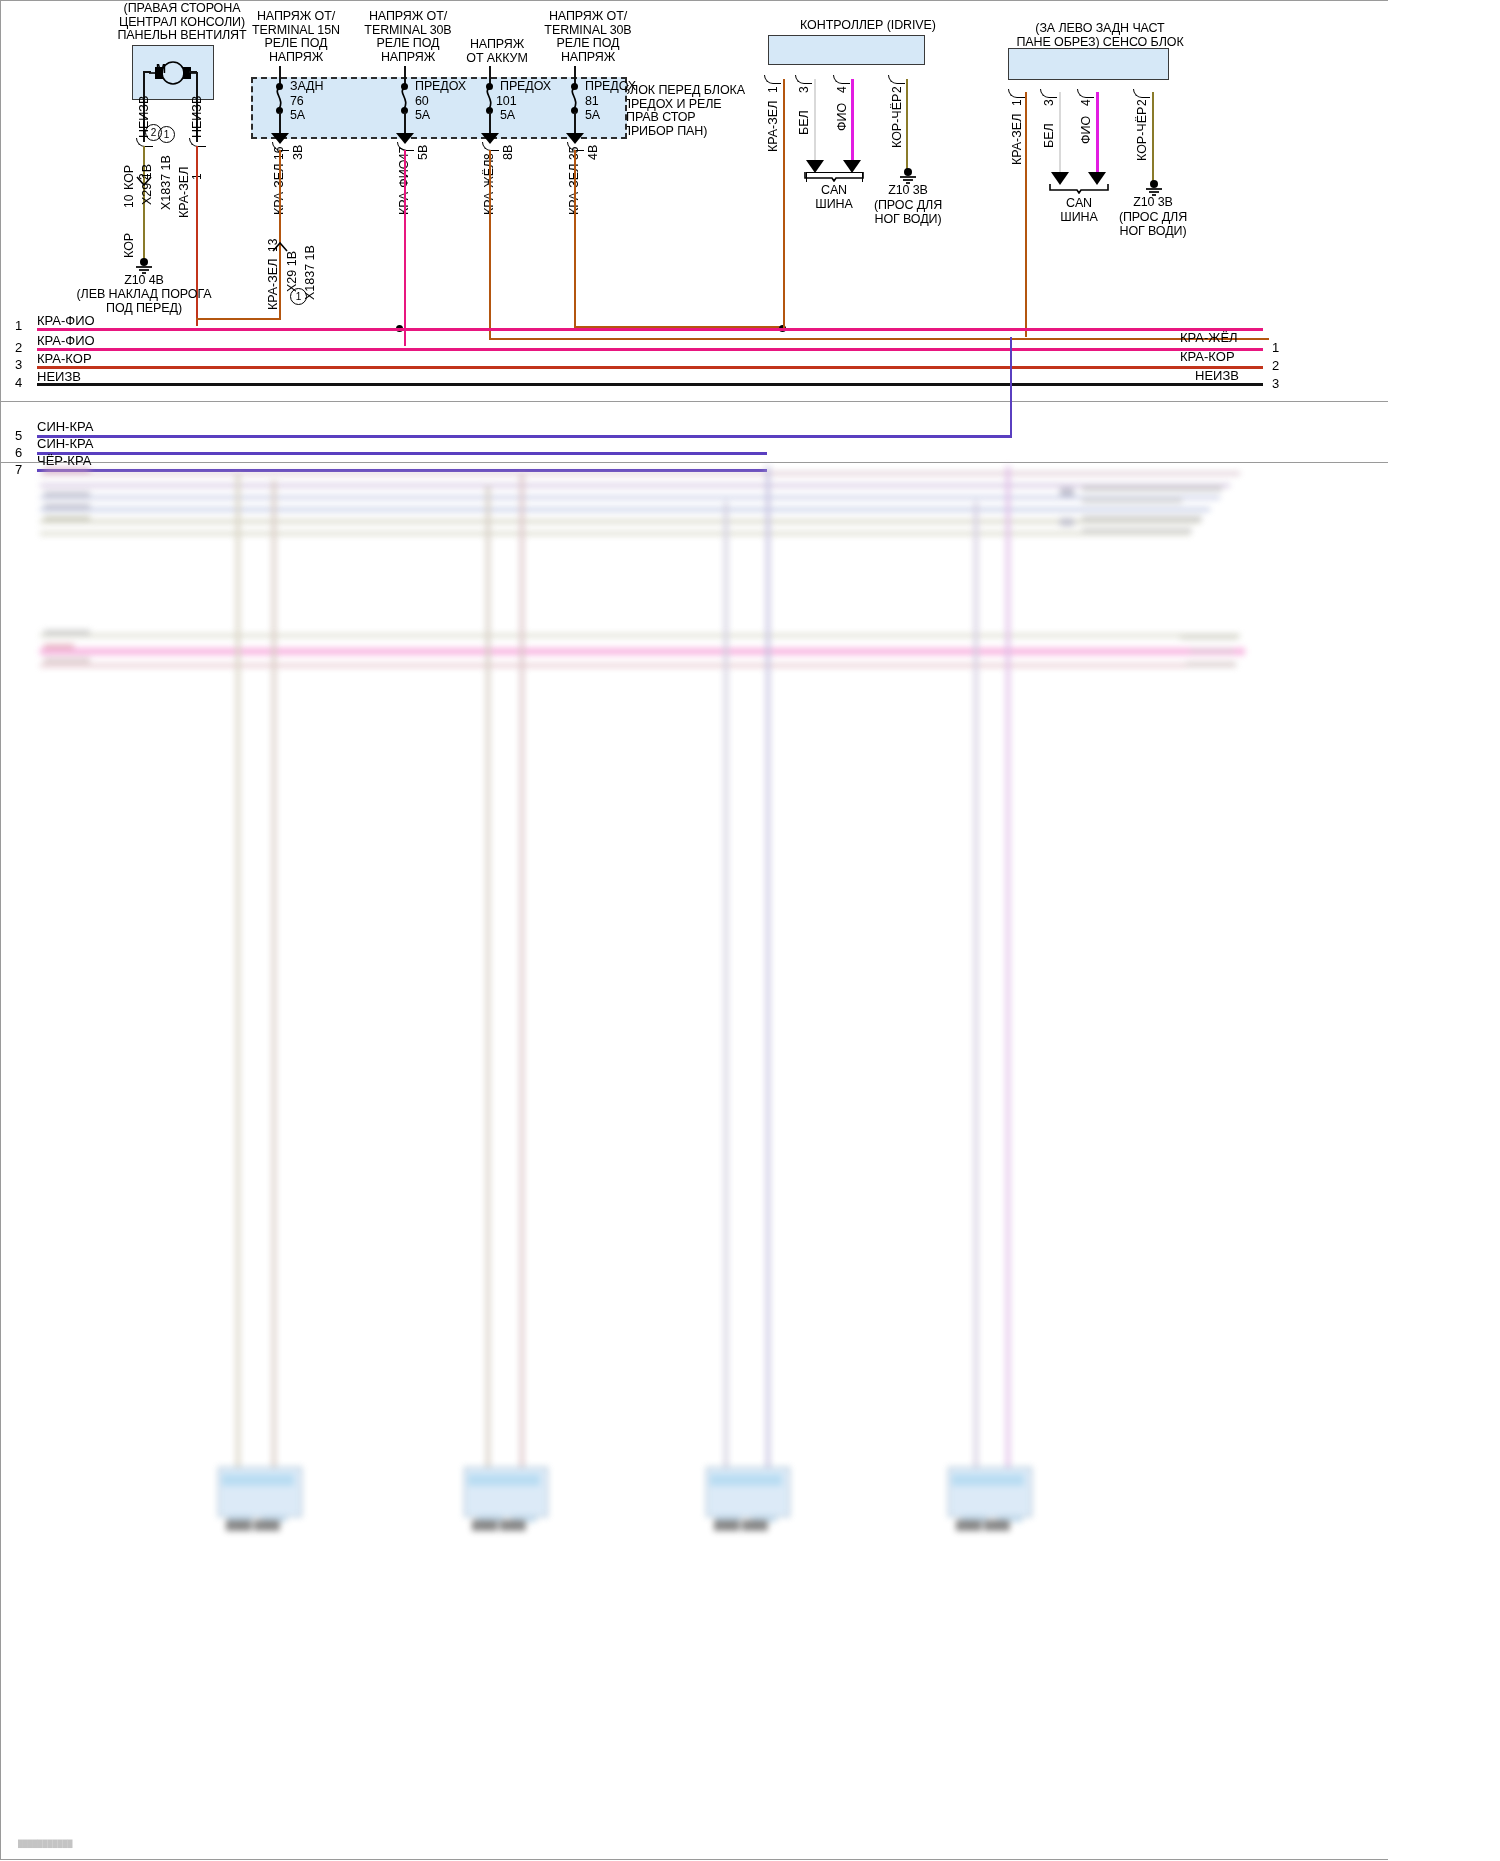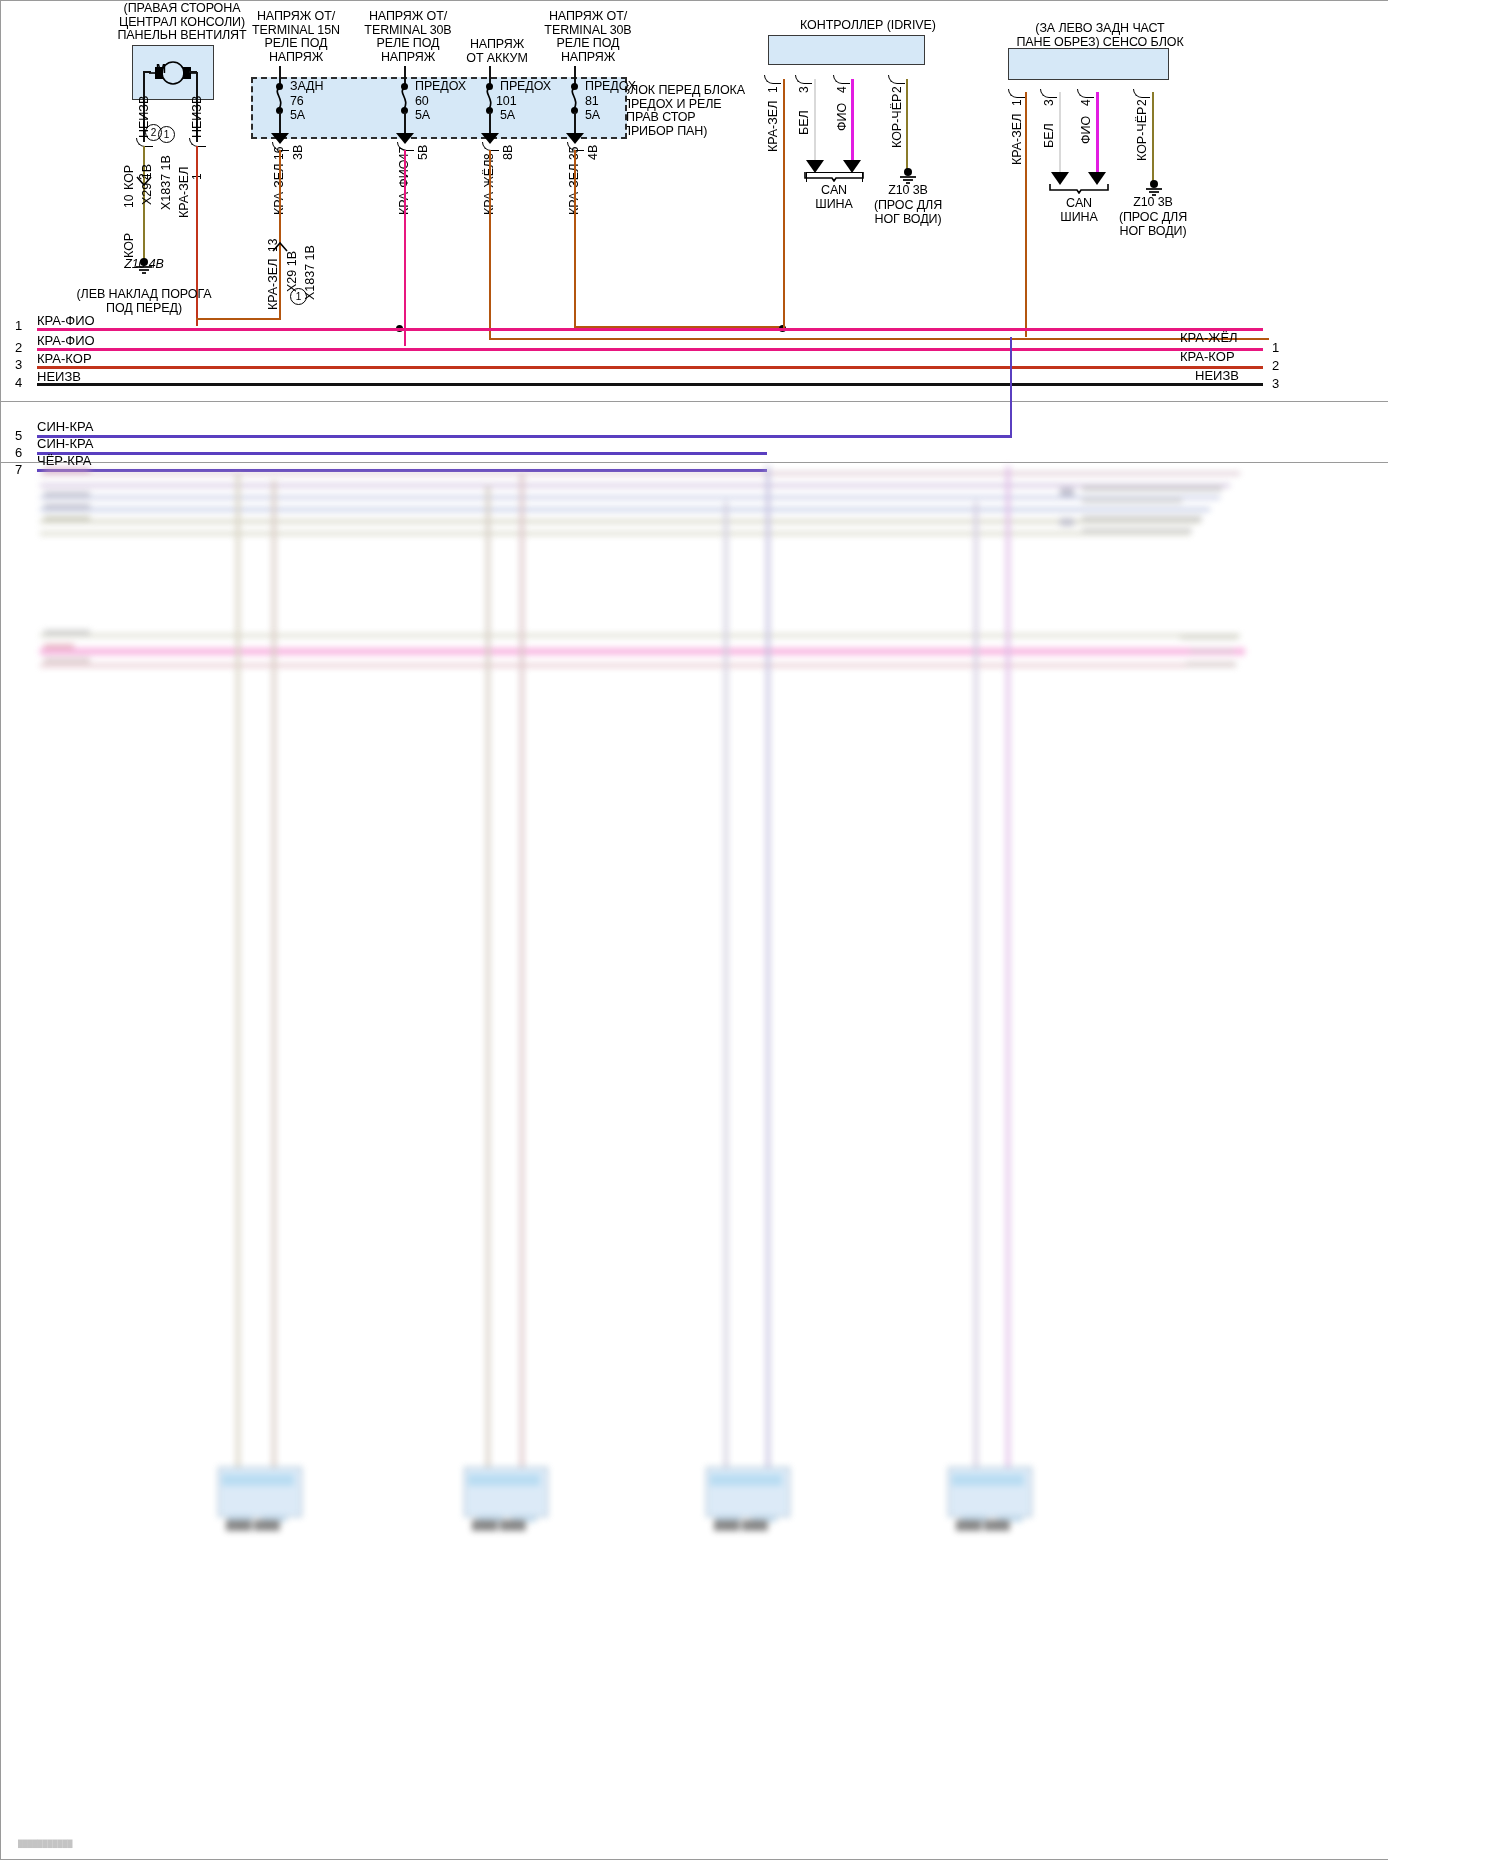--- a/index.html
+++ b/index.html
@@ -122,21 +122,21 @@
   <svg style="position:absolute;left:136px;top:176px;" width="16" height="12">
     <path d="M1 1 L8 9 L15 1" fill="none" stroke="#000" stroke-width="1.6"></path>
   </svg>
 
   <svg style="position:absolute;left:134px;top:258px;" width="20" height="16">
     <circle cx="10" cy="4" r="4" fill="#000"></circle>
     <line x1="2" y1="9" x2="18" y2="9" stroke="#000" stroke-width="1.7"></line>
     <line x1="5" y1="12" x2="15" y2="12" stroke="#000" stroke-width="1.7"></line>
     <line x1="8" y1="15" x2="12" y2="15" stroke="#000" stroke-width="1.7"></line>
   </svg>
-  <div class="lbl" style="left:104px;top:258px;width:80px;font-style:italic;">Z10 4B</div>
+  <div class="lbl" style="left:104px;top:274px;width:80px;">Z10 4B</div>
   <div class="lbl" style="left:69px;top:288px;width:150px;">(ЛЕВ НАКЛАД ПОРОГА
 ПОД ПЕРЕД)</div>
 
   <div class="dashbox" style="left:251px;top:77px;width:376px;height:62px;"></div>
 
   <div class="wv" style="left:279px;top:66px;height:19px;background:#121212;"></div>
   <div class="dot" style="left:276px;top:83px;"></div>
   <svg style="position:absolute;left:272px;top:88px;" width="14" height="22">
     <path d="M7 0 C1 5, 13 11, 7 21" fill="none" stroke="#000" stroke-width="1.7"></path>
   </svg>

